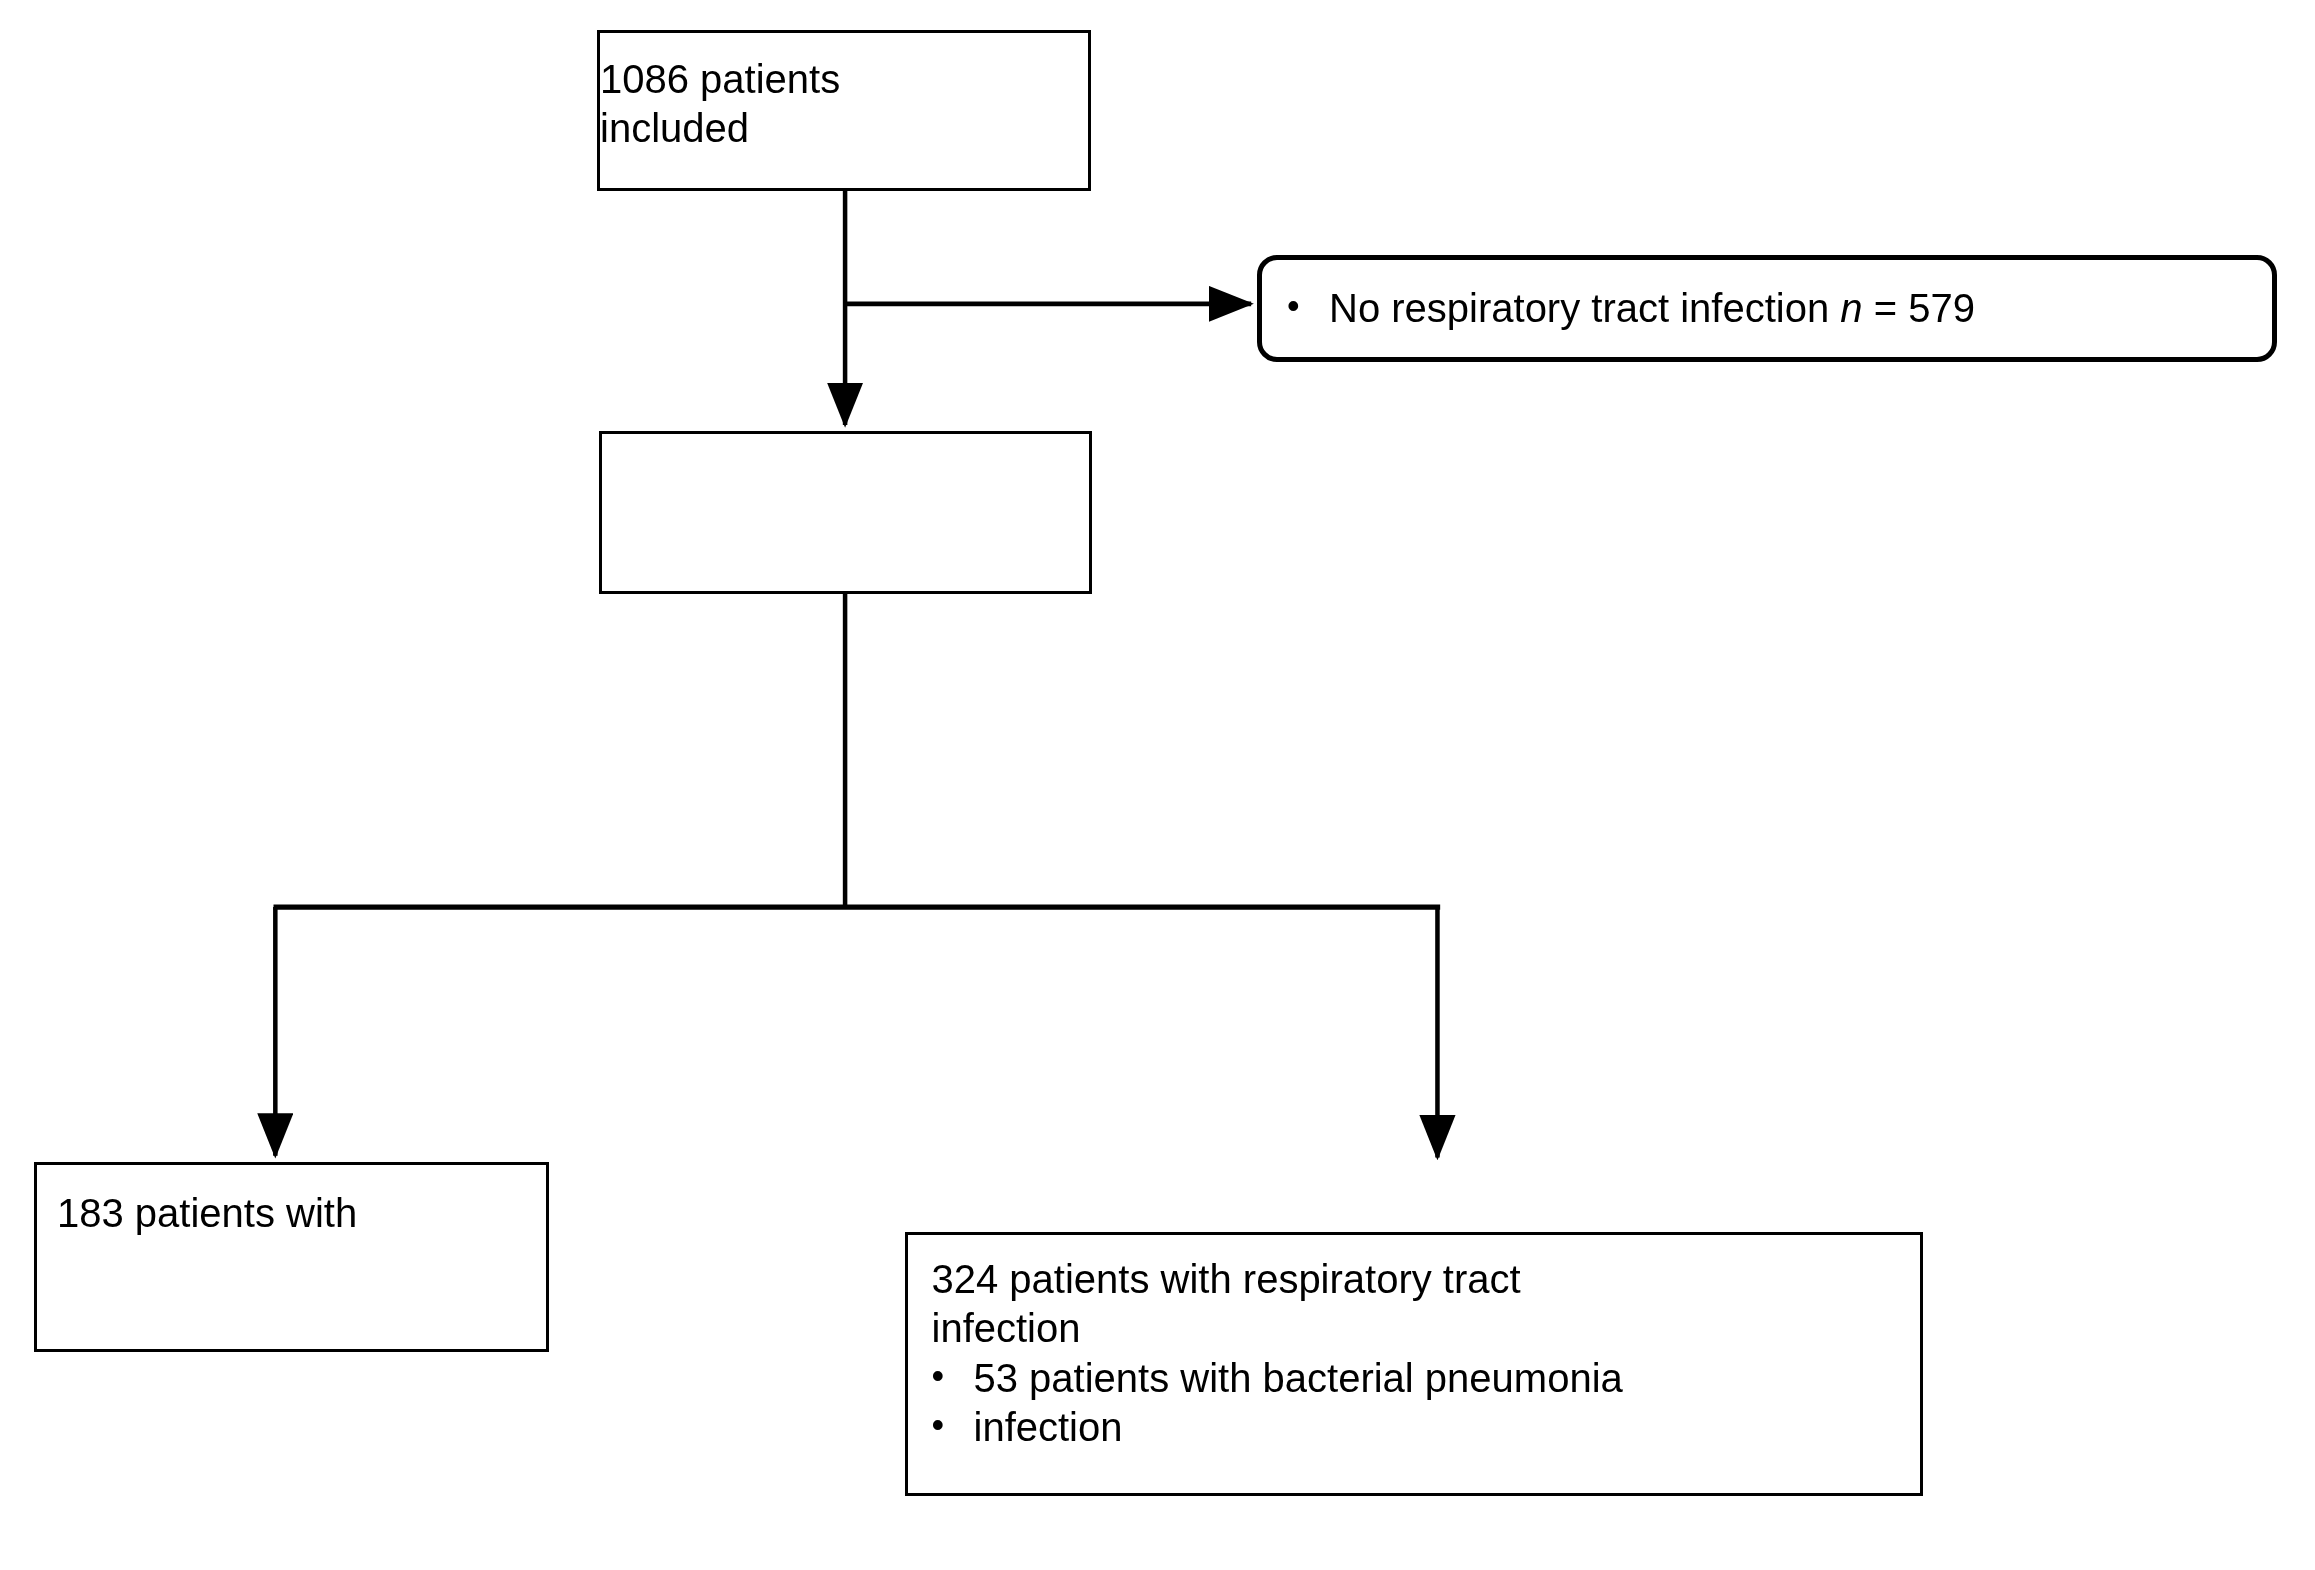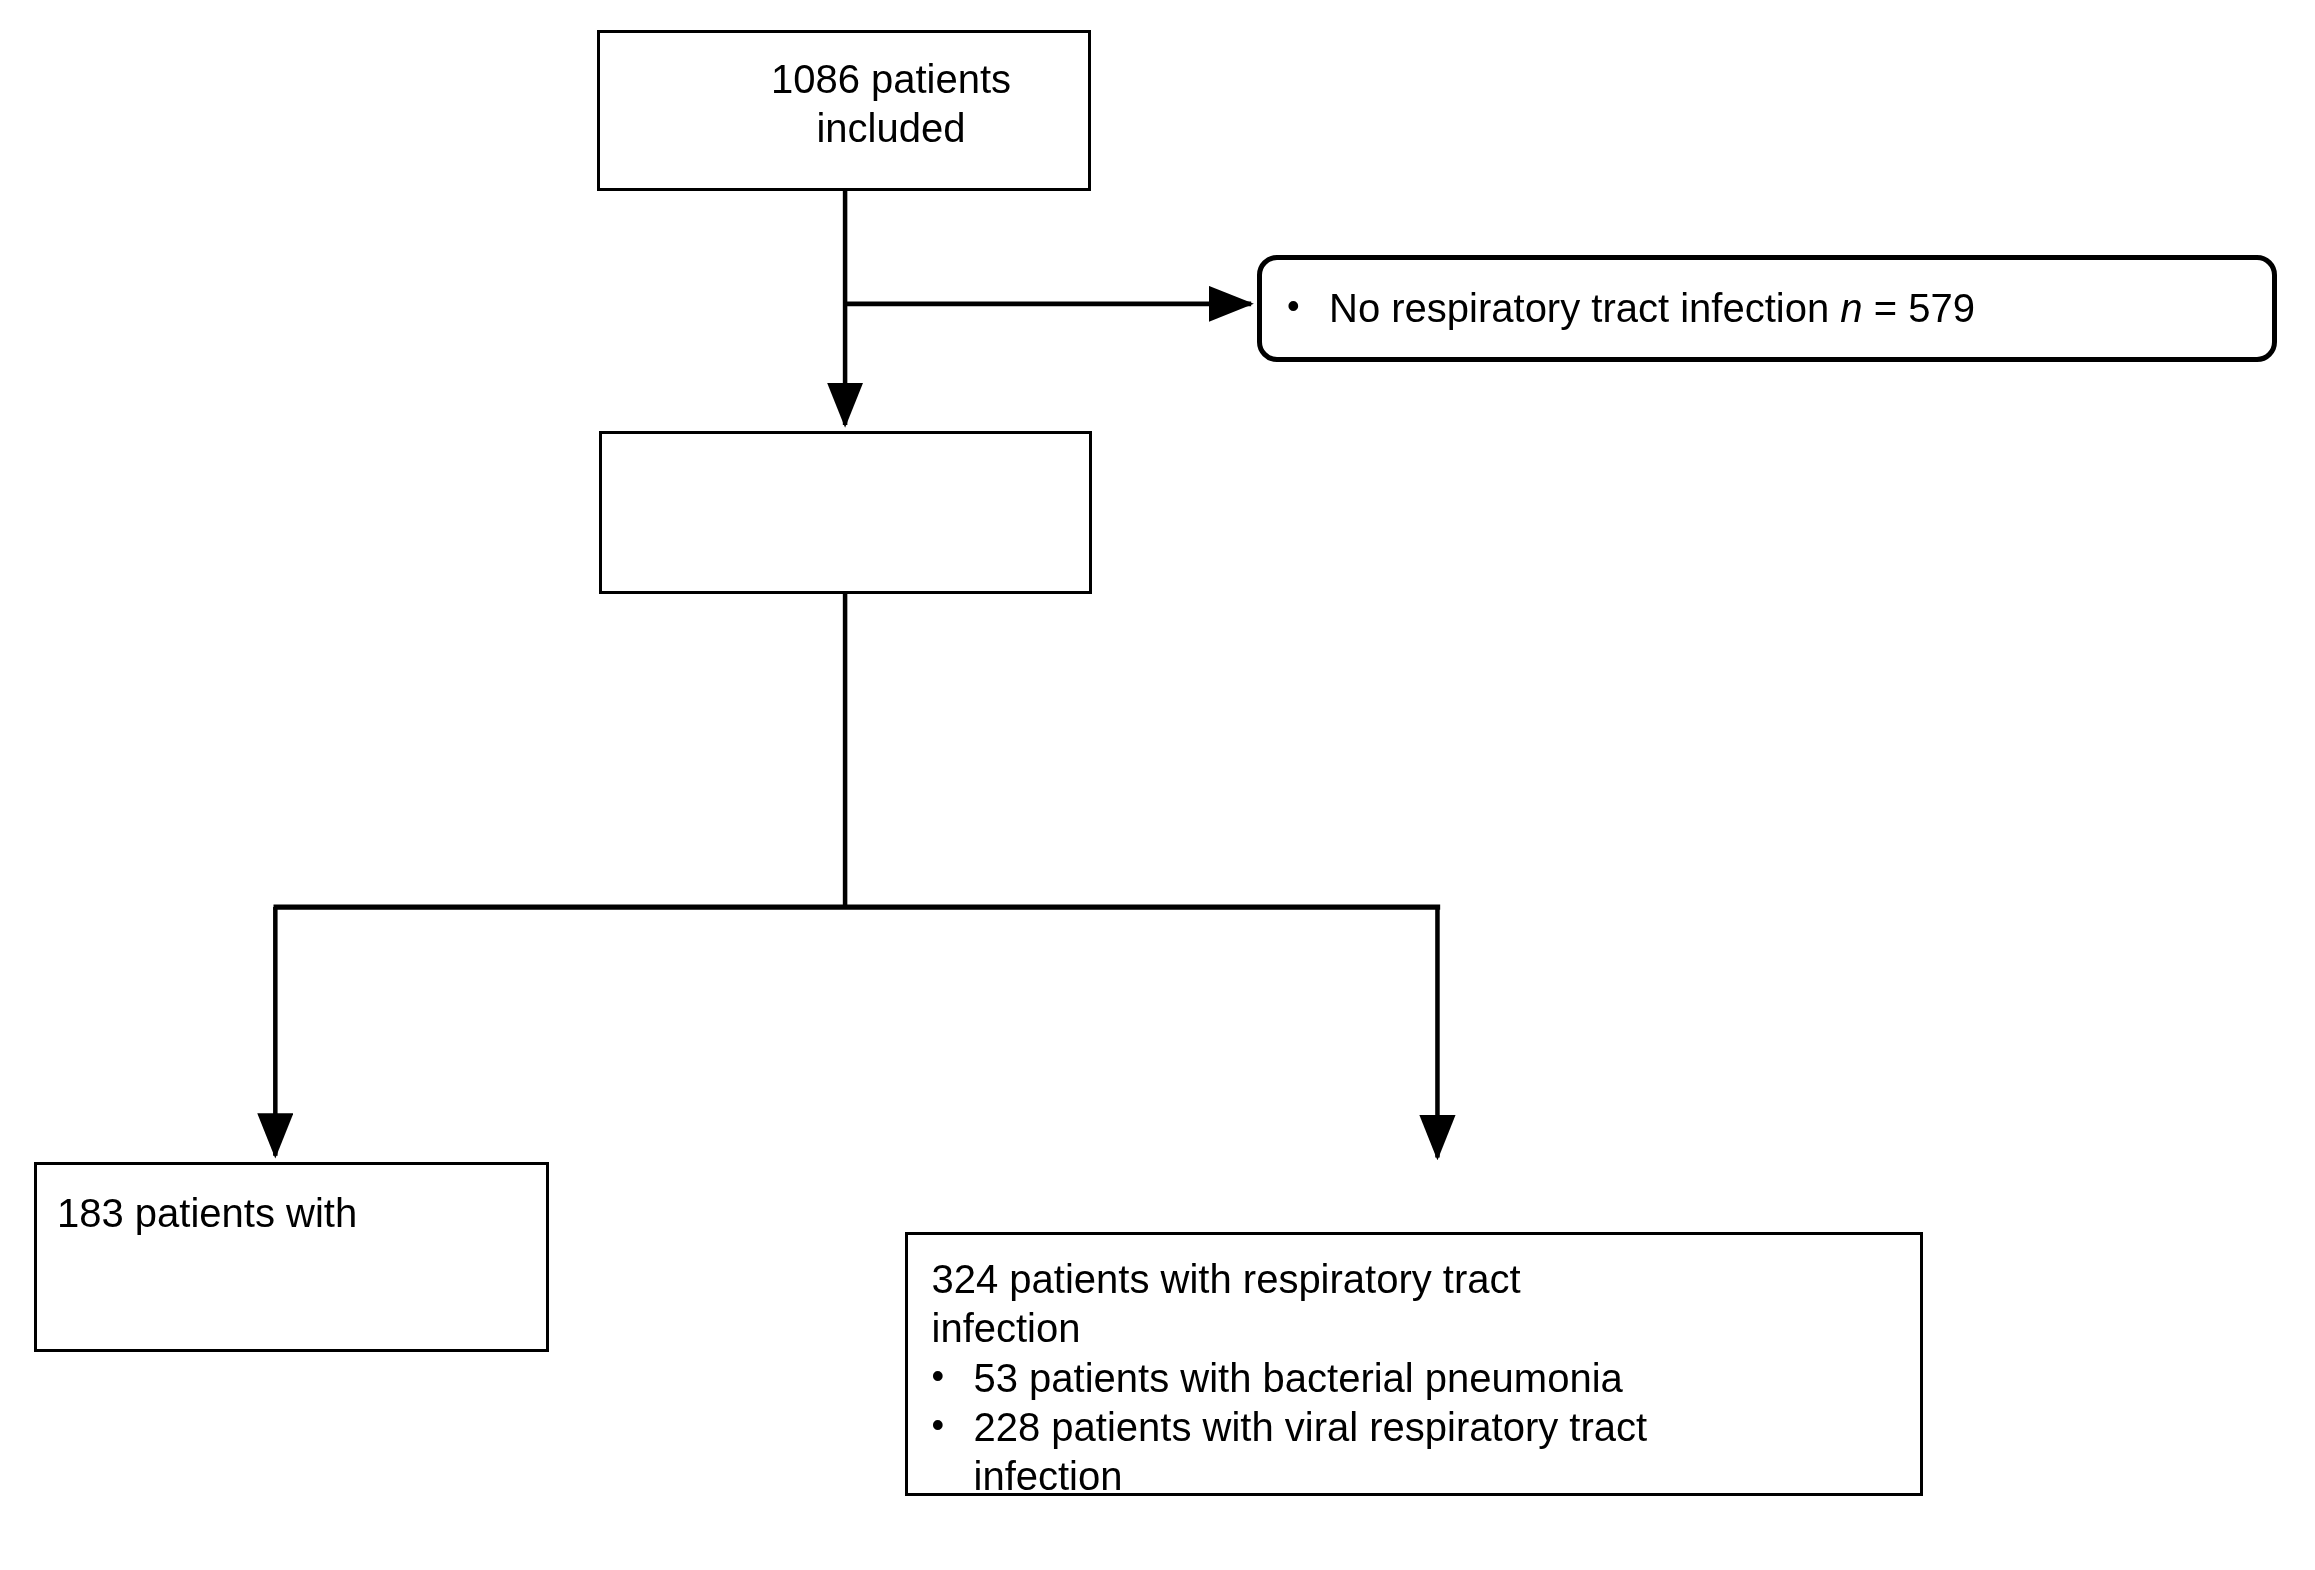--- a/index.html
+++ b/index.html
@@ -39,23 +39,22 @@
   .node.rounded {
     border: 5.4px solid #000000;
     border-radius: 20px;
   }
   .node-inner {
     position: absolute;
     left: 0;
     right: 0;
   }
   .center-text {
-    text-align: center;
+    text-align: left;
     width: 100%;
-    padding-left: 47px;
   }
   .left-text {
     text-align: left;
   }
   .txt-line {
     display: block;
     white-space: nowrap;
   }
   .bullet-row {
     display: flex;
@@ -198,21 +197,20 @@
       <div class="bullet-row">
         <span class="bullet-dot">•</span>
         <span class="bullet-text">
           <span class="txt-line">53 patients with bacterial pneumonia</span>
         </span>
       </div>
 
       <div class="bullet-row">
         <span class="bullet-dot">•</span>
         <span class="bullet-text">
-          <span class="txt-line">228 patients with viral respiratory tract</span>
           <span class="txt-line">infection</span>
         </span>
       </div>
 
     </div>
   </div>
 
 </div>
 
 

